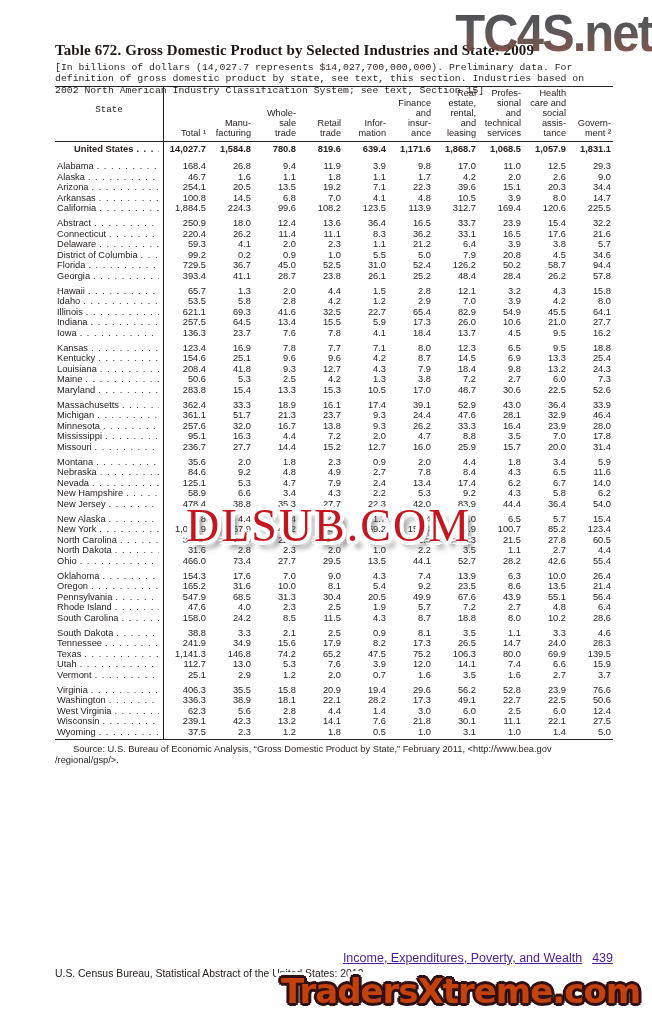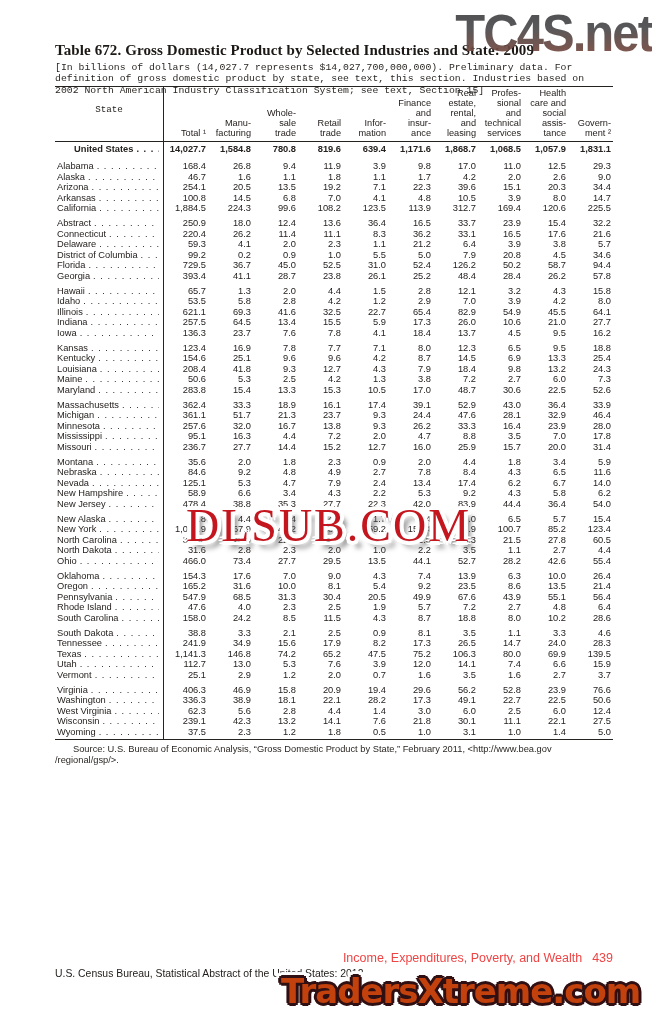--- a/index.html
+++ b/index.html
@@ -33,21 +33,21 @@
                letter-spacing:1px;}
   .num{text-align:right;padding-right:2px;}
   .group{margin-top:4.5px;}
   .group:last-child{padding-bottom:2px;}
 
   
   .foot{margin-top:4px;font-size:9.3px;line-height:10.6px;color:#2b2724;}
   .foot .ind{text-indent:18px;}
 
   
-  .pgfoot-right{position:absolute;right:39px;top:951px;font-size:12.5px;color:#ef4444;}
+  .pgfoot-right{position:absolute;right:39px;top:951px;font-size:12.5px;color:#4c1d95;text-decoration:underline;}
   .pgfoot-right .pgnum{margin-left:10px;}
   .pgfoot-left{position:absolute;left:55px;top:968px;font-size:10.4px;color:#1f1b18;}
 
   
   .wm-tc4s{position:absolute;top:4px;right:0px;
            font-family:"Liberation Sans", sans-serif;font-weight:900;font-size:51px;
            letter-spacing:-2px;transform:scaleX(.96);transform-origin:right;
            background:linear-gradient(180deg,#414143 0%,#4c4c4e 40%,#6e4a42 75%,#96564a 100%);
            -webkit-background-clip:text;background-clip:text;color:transparent;opacity:.93;}
   .wm-dlsub{position:absolute;left:186px;top:499px;
@@ -906,21 +906,21 @@
               <div class="num">3.7</div>
             </div>
           </div>
           <div class="group">
             <div class="row">
               <div class="state">
                 <span>Virginia</span>
                 <span class="dots"></span>
               </div>
               <div class="num">406.3</div>
-              <div class="num">46.9</div>
+              <div class="num">35.5</div>
               <div class="num">15.8</div>
               <div class="num">20.9</div>
               <div class="num">19.4</div>
               <div class="num">29.6</div>
               <div class="num">56.2</div>
               <div class="num">52.8</div>
               <div class="num">23.9</div>
               <div class="num">76.6</div>
             </div>
             <div class="row">

